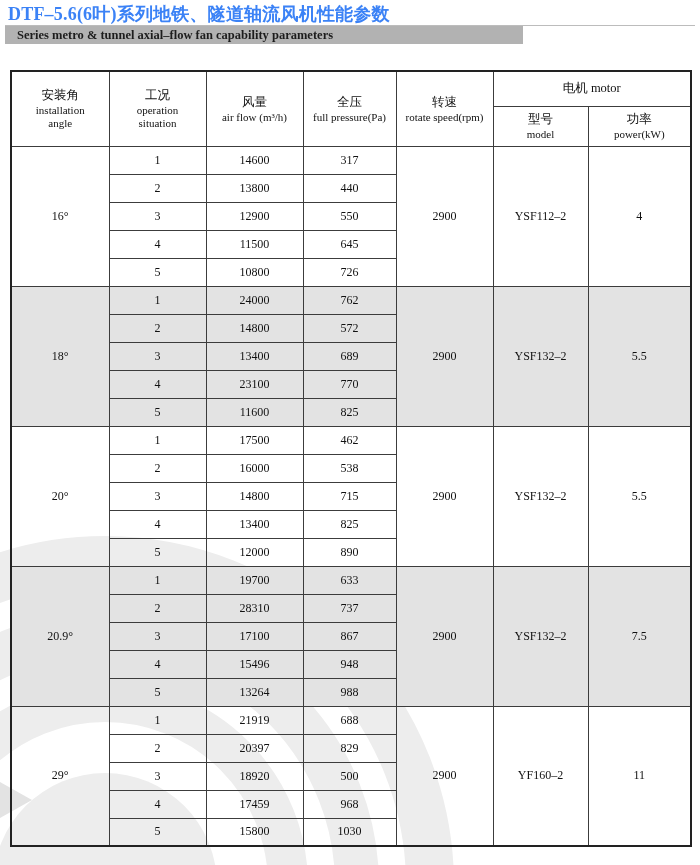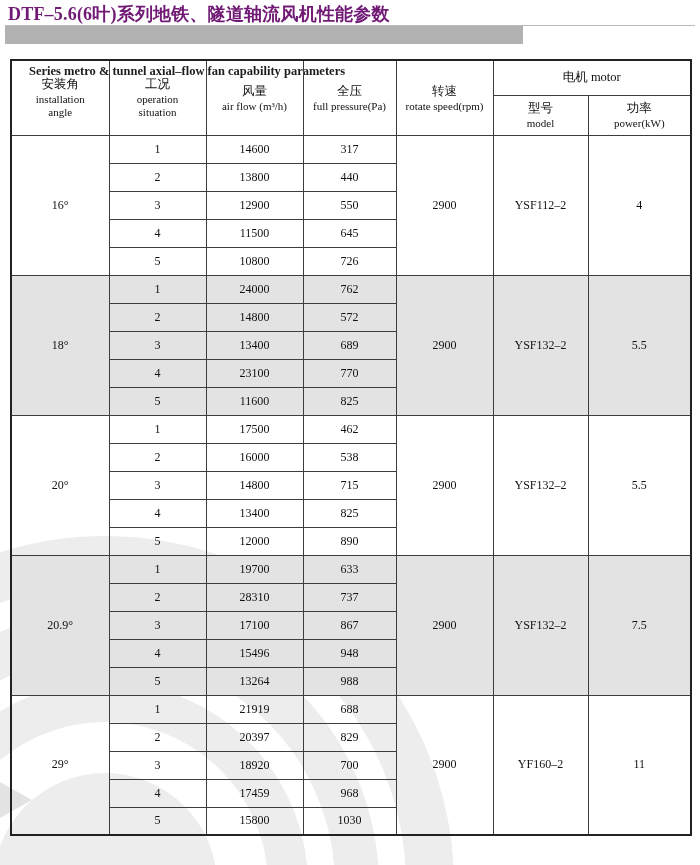--- a/index.html
+++ b/index.html
@@ -3,38 +3,38 @@
 <meta charset="utf-8">
 <style>
   html,body{margin:0;padding:0;}
   body{
     width:700px;height:865px;position:relative;overflow:hidden;
     background:#ffffff;font-family:"Liberation Serif", serif;color:#111;
   }
   
   .page-title{
     position:absolute;left:8px;top:2px;width:680px;
-    font-size:18px;font-weight:bold;color:#701a75;letter-spacing:0.2px;
+    font-size:18px;font-weight:bold;color:#3b82f6;letter-spacing:0.2px;
     font-family:"Liberation Serif", serif;white-space:nowrap;
   }
   .subtitle-rule{
     position:absolute;left:5px;top:25px;width:690px;height:1px;background:#bcbcbc;
   }
   .subtitle-bar{
     position:absolute;left:5px;top:26px;width:518px;height:18px;background:#b2b2b2;
   }
   .subtitle-bar .txt{
-    display:block;padding-left:24px;line-height:18px;
-    font-size:12.5px;font-weight:bold;color:#1d1d1d;white-space:nowrap;margin-top:36px;
+    display:block;padding-left:12px;line-height:18px;
+    font-size:12.5px;font-weight:bold;color:#1d1d1d;white-space:nowrap;
   }
   
   .watermark{position:absolute;left:0;top:0;width:700px;height:865px;z-index:0;pointer-events:none;}
   
   table.params{
-    position:absolute;left:10px;top:59px;z-index:1;
+    position:absolute;left:10px;top:70px;z-index:1;
     width:680px;height:764px;table-layout:fixed;border-collapse:collapse;
     border:2px solid #222;
   }
   table.params th, table.params td{
     border:1px solid #3c3c3c;text-align:center;vertical-align:middle;
     padding:0;font-weight:normal;font-size:12px;color:#111;
     background:transparent;
   }
   thead th{background:#e3e3e3;}
   tr.shaded td{background:#e3e3e3;}
@@ -245,21 +245,21 @@
       <td rowspan="5">11</td>
     </tr>
     <tr>
       <td>2</td>
       <td>20397</td>
       <td>829</td>
     </tr>
     <tr>
       <td>3</td>
       <td>18920</td>
-      <td>700</td>
+      <td>500</td>
     </tr>
     <tr>
       <td>4</td>
       <td>17459</td>
       <td>968</td>
     </tr>
     <tr>
       <td>5</td>
       <td>15800</td>
       <td>1030</td>

